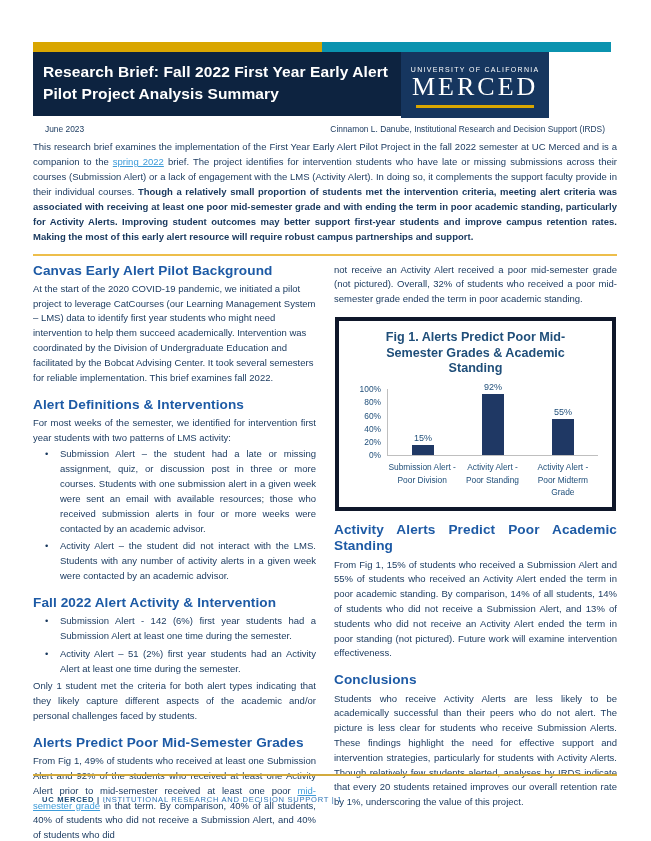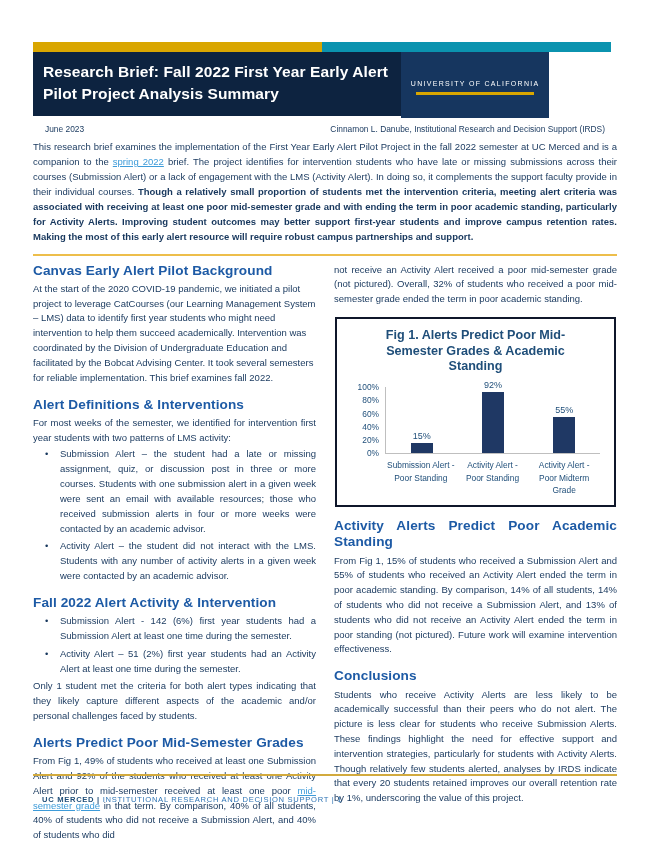--- a/index.html
+++ b/index.html
@@ -45,21 +45,21 @@
   p.body{font-size:9.5px;line-height:1.56;text-align:justify;margin:2px 0 0 0;}
   p.body.ragged{text-align:left;}
   ul.bullets{margin:2px 0 0 0;padding:0 0 0 12px;list-style:none;}
   ul.bullets li{
     position:relative;padding-left:15px;font-size:9.5px;line-height:1.56;
     text-align:justify;margin-bottom:3px;
   }
   ul.bullets li::before{content:"\2022";position:absolute;left:0;top:0;color:#17375D;}
   
   .figure{
-    border:2px solid #0f172a;margin:10px 1px 6px 1px;padding:9px 8px 8px 8px;
+    border:4px solid #0f172a;margin:10px 1px 6px 1px;padding:9px 8px 8px 8px;
     background:#fff;
   }
   .fig-title{
     width:225px;margin:0 auto;text-align:center;color:#1F4E79;
     font-size:12.6px;font-weight:bold;line-height:1.25;
   }
   .chart{margin-top:12px;}
   .plot-wrap{position:relative;margin-left:40px;margin-right:6px;}
   .plot{
     position:relative;height:66px;
@@ -90,20 +90,21 @@
 
     <div class="topbars">
       <div class="bar-gold"></div>
       <div class="bar-teal"></div>
     </div>
 
     <div class="banner">
       <div class="banner-title">Research Brief: Fall 2022 First Year Early Alert Pilot Project Analysis Summary</div>
       <div class="logo-block">
         <div class="logo-univ">UNIVERSITY OF CALIFORNIA</div>
+        <div class="logo-merced">MERCED</div>
         <div class="logo-underline"></div>
       </div>
     </div>
 
     <div class="byline">
       <span>June 2023</span>
       <span>Cinnamon L. Danube, Institutional Research and Decision Support (IRDS)</span>
     </div>
 
     <p class="intro"><span>This research brief examines the implementation of the First Year Early Alert Pilot Project in the fall 2022 semester at UC Merced and is a companion to the </span><a class="doclink">spring 2022</a><span> brief. The project identifies for intervention students who have late or missing submissions across their courses (Submission Alert) or a lack of engagement with the LMS (Activity Alert). In doing so, it complements the support faculty provide in their individual courses. </span><b>Though a relatively small proportion of students met the intervention criteria, meeting alert criteria was associated with receiving at least one poor mid-semester grade and with ending the term in poor academic standing, particularly for Activity Alerts.  Improving student outcomes may better support first-year students and improve campus retention rates. Making the most of this early alert resource will require robust campus partnerships and support.</b></p>
@@ -160,21 +161,21 @@
                       <div class="bar" style="height: 60.72px; background: rgb(31, 56, 100);"></div>
                     </div>
                     <div class="bar-slot">
                       <div class="bar-value">55%</div>
                       <div class="bar" style="height: 36.3px; background: rgb(31, 56, 100);"></div>
                     </div>
                   </div>
               </div>
             </div>
             <div class="cats">
-                <div class="cat-label">Submission Alert - Poor Standing</div>
+                <div class="cat-label">Submission Alert - Poor Division</div>
                 <div class="cat-label">Activity Alert - Poor Standing</div>
                 <div class="cat-label">Activity Alert - Poor Midterm Grade</div>
               </div>
           </div>
         </div>
 
         <h2 class="sec justified">Activity Alerts Predict Poor Academic Standing</h2>
         <p class="body">From Fig 1, 15% of students who received a Submission Alert and 55% of students who received an Activity Alert ended the term in poor academic standing. By comparison, 14% of all students, 14% of students who did not receive a Submission Alert, and 13% of students who did not receive an Activity Alert ended the term in poor standing (not pictured).   Future work will examine intervention effectiveness.</p>
 
         <h2 class="sec">Conclusions</h2>

